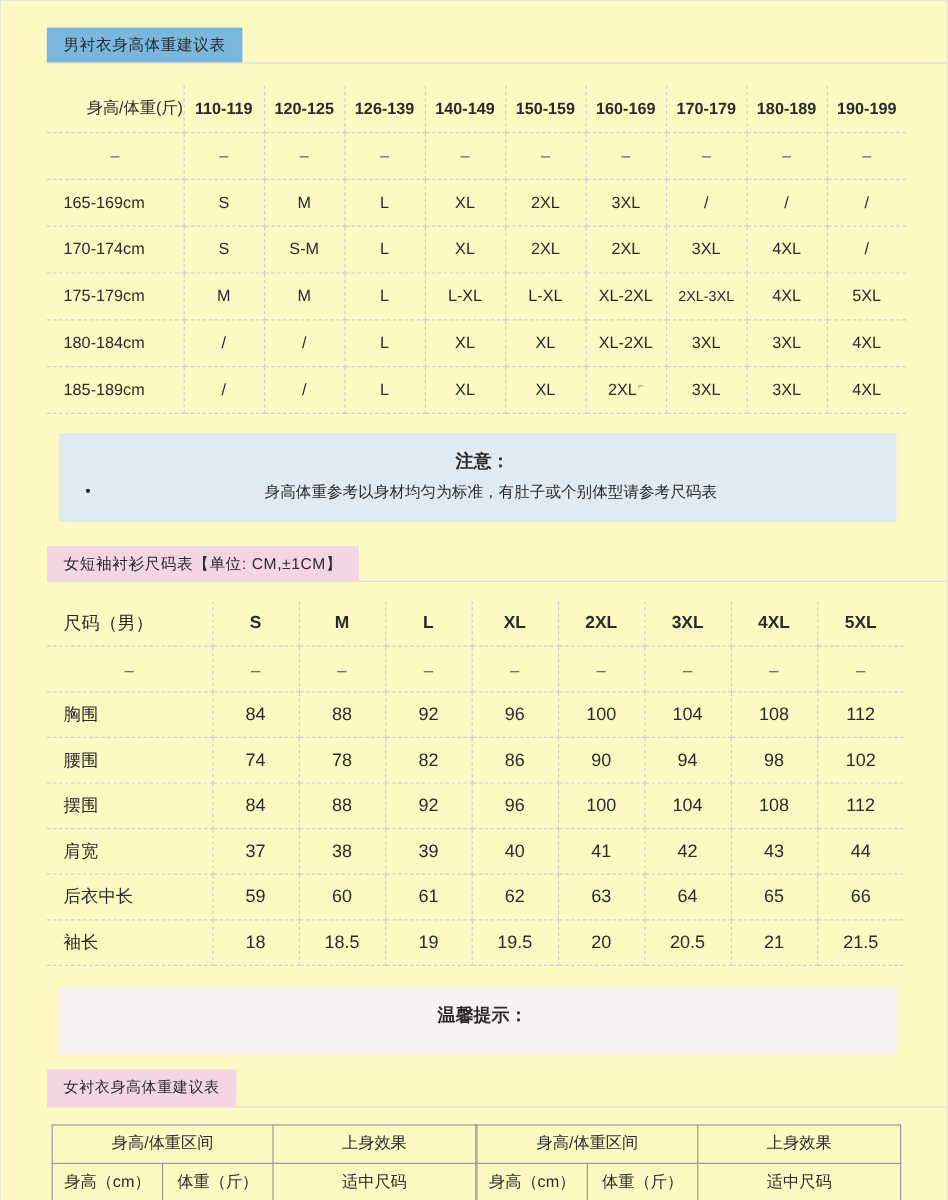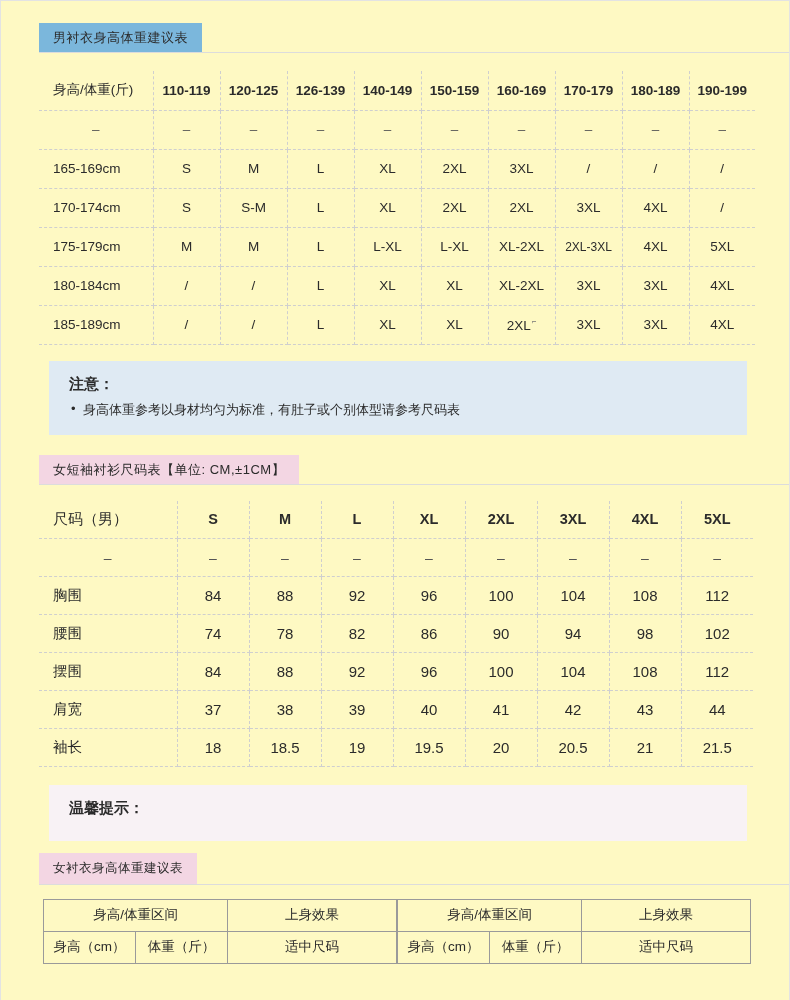--- a/index.html
+++ b/index.html
@@ -79,34 +79,35 @@
     font-weight: bold;
     font-size: 13.5px;
     border-bottom: 1px dashed #cfcfcf;
   }
   #t1 .rowhead {
     text-align: left;
     padding-left: 14px;
     font-weight: normal;
     font-size: 13.5px;
   }
-  #t1 thead th.rowhead { font-weight: normal; font-size: 13.5px; }
+  #t1 thead th.rowhead { font-weight: normal; font-size: 13.5px; text-align: right; }
   #t1 .dash-row td { color: #555; }
   .sup-mark {
     font-size: 8px;
     vertical-align: super;
     color: #777;
     margin-left: 1px;
   }
 
   
   .notice {
     margin-left: 48px;
     margin-right: 42px;
     padding: 14px 12px 16px 20px;
+    text-align: center;
   }
   .notice-blue { background: #dfeaf3; margin-top: 16px; }
   .notice-pink { background: #f8f2f5; margin-top: 18px; }
   .notice-title {
     font-size: 15px;
     font-weight: bold;
     margin-bottom: 7px;
     color: #2b2b2b;
   }
   .notice-item {
@@ -377,20 +378,31 @@
         <td>37</td>
         <td>38</td>
         <td>39</td>
         <td>40</td>
         <td>41</td>
         <td>42</td>
         <td>43</td>
         <td>44</td>
       </tr>
 
+      <tr>
+        <td class="rowhead">后衣中长</td>
+        <td>59</td>
+        <td>60</td>
+        <td>61</td>
+        <td>62</td>
+        <td>63</td>
+        <td>64</td>
+        <td>65</td>
+        <td>66</td>
+      </tr>
 
       <tr>
         <td class="rowhead">袖长</td>
         <td>18</td>
         <td>18.5</td>
         <td>19</td>
         <td>19.5</td>
         <td>20</td>
         <td>20.5</td>
         <td>21</td>

